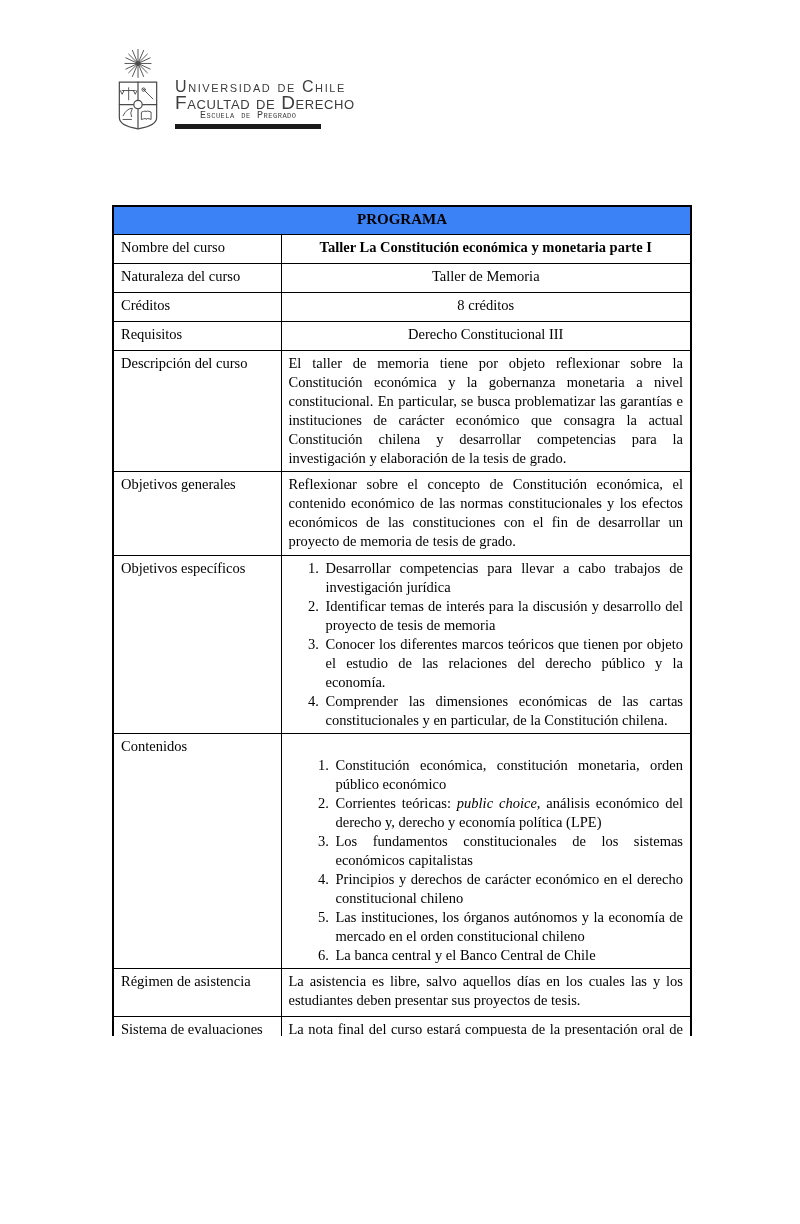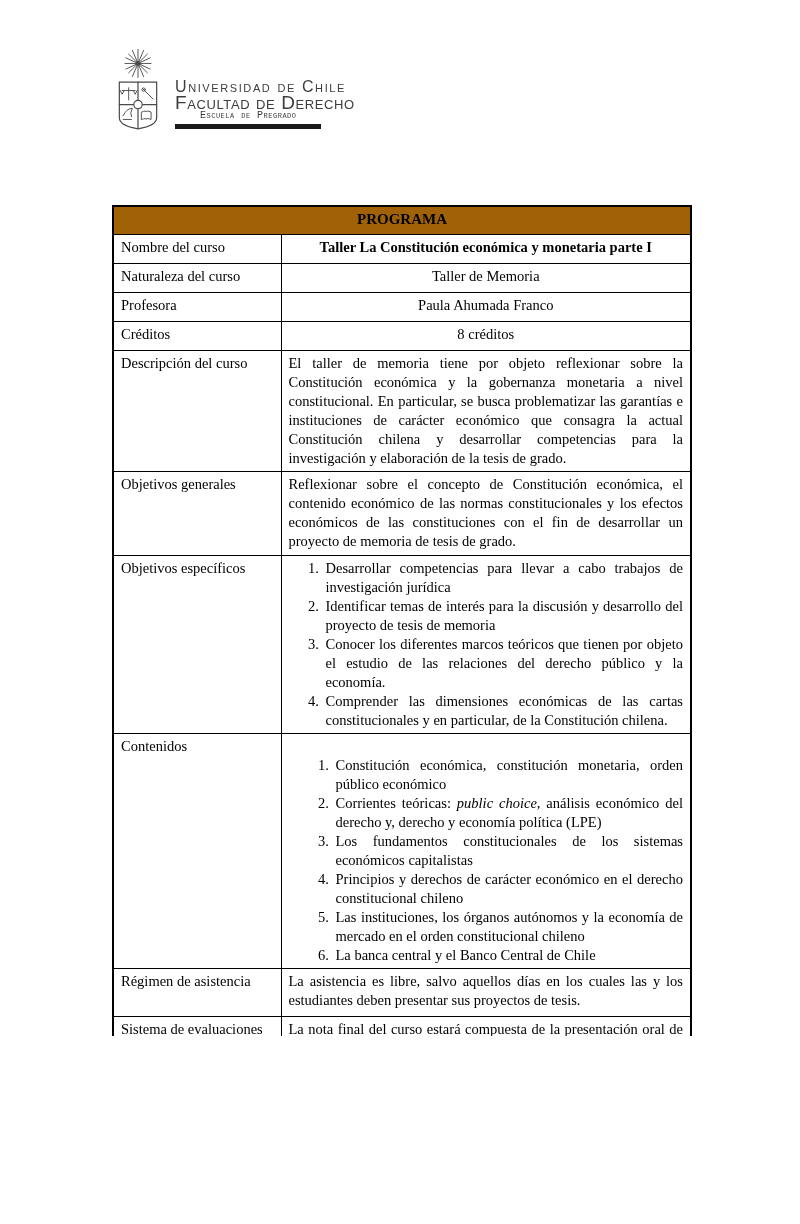--- a/index.html
+++ b/index.html
@@ -141,39 +141,39 @@
     </div>
   </div>
 
   <table class="program">
     <colgroup>
         <col class="c1">
         <col class="c2">
       </colgroup>
     <thead>
       <tr class="hdr">
-        <th colspan="2" id="tbl-header" style="background: #a16207;">PROGRAMA</th>
+        <th colspan="2" id="tbl-header" style="background: #3b82f6;">PROGRAMA</th>
       </tr>
     </thead>
     <tbody id="tbl-body">
         <tr class="r0">
           <td class="label-cell">Nombre del curso</td>
           <td class="value-cell">Taller La Constitución económica y monetaria parte I</td>
         </tr>
         <tr class="r1">
           <td class="label-cell">Naturaleza del curso</td>
           <td class="value-cell">Taller de Memoria</td>
         </tr>
-        <tr class="r2">
-          <td class="label-cell">Profesora</td>
-          <td class="value-cell">Paula Ahumada Franco</td>
-        </tr>
         <tr class="r4">
           <td class="label-cell">Créditos</td>
           <td class="value-cell">8 créditos</td>
+        </tr>
+        <tr class="r5">
+          <td class="label-cell">Requisitos</td>
+          <td class="value-cell">Derecho Constitucional III</td>
         </tr>
         <tr class="r6">
           <td class="label-cell">Descripción del curso</td>
           <td class="value-cell">El taller de memoria tiene por objeto reflexionar sobre la Constitución económica y la gobernanza monetaria a nivel constitucional. En particular, se busca problematizar las garantías e instituciones de carácter económico que consagra la actual Constitución chilena y desarrollar competencias para la investigación y elaboración de la tesis de grado.</td>
         </tr>
         <tr class="r7">
           <td class="label-cell">Objetivos generales</td>
           <td class="value-cell">Reflexionar sobre el concepto de Constitución económica, el contenido económico de las normas constitucionales y los efectos económicos de las constituciones con el fin de desarrollar un proyecto de memoria de tesis de grado.</td>
         </tr>
         <tr class="r8">

